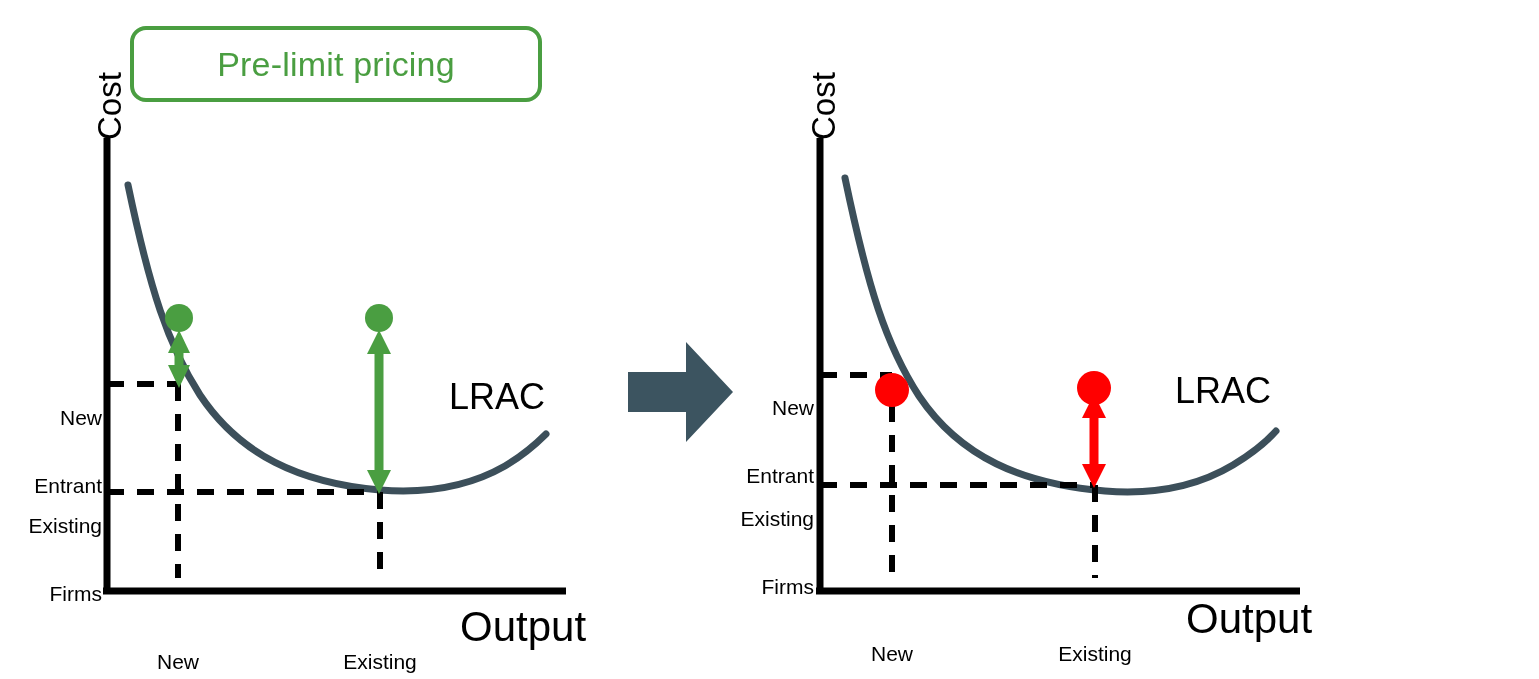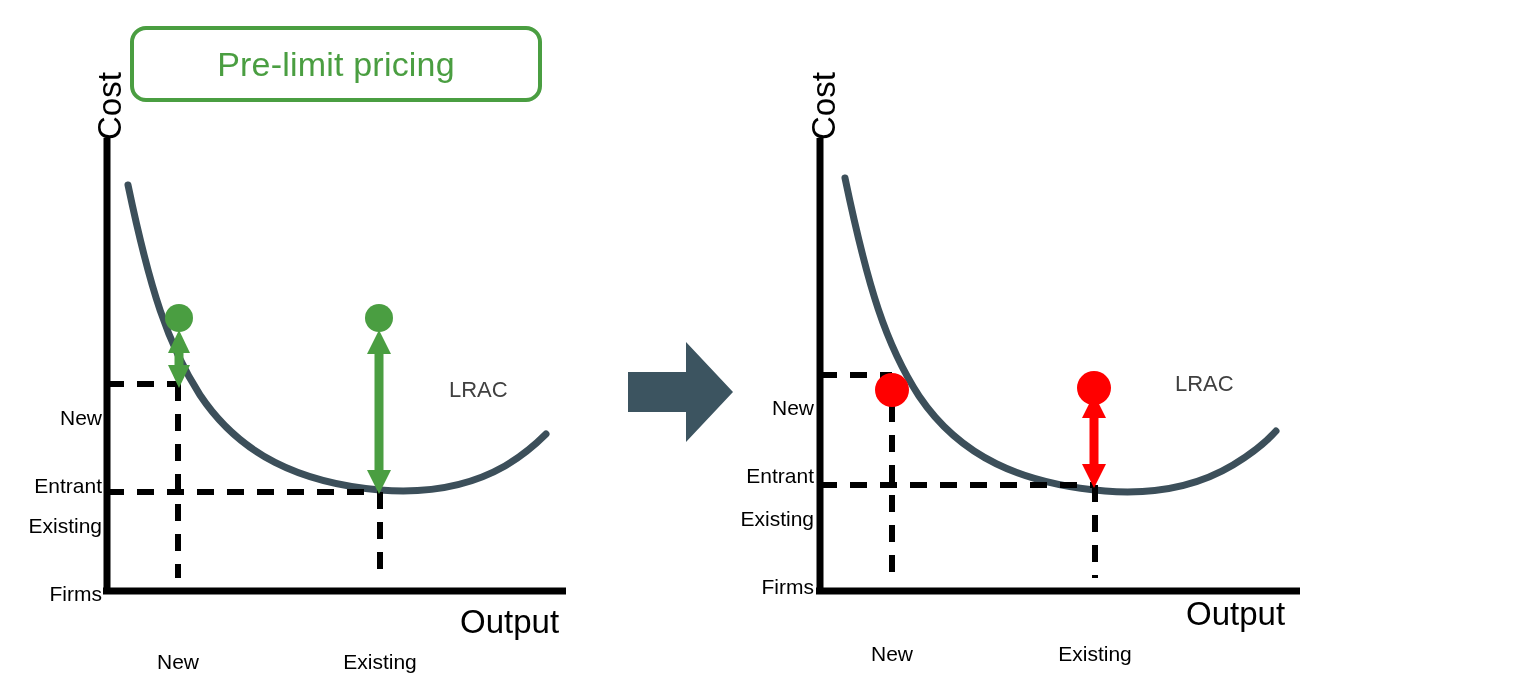--- a/index.html
+++ b/index.html
@@ -62,33 +62,33 @@
     font-family: "Liberation Sans", sans-serif;
     white-space: pre;
     line-height: 1.08;
   }
   .lbl-axis-y {
     font-size: 33px;
     transform: rotate(-90deg);
     transform-origin: left top;
   }
   .lbl-axis-x {
-    font-size: 33px;
+    font-size: 42px;
   }
   .lbl-tick {
     font-size: 21px;
     text-align: center;
   }
   .lbl-tick-right {
     font-size: 21px;
     text-align: right;
   }
   .lbl-lrac {
-    font-size: 22px;
-    color: #404040;
+    font-size: 36px;
+    color: #000000;
   }
 
   
   #mid-arrow {
     position: absolute;
     left: 628px;
     top: 337px;
     width: 108px;
     height: 110px;
   }

